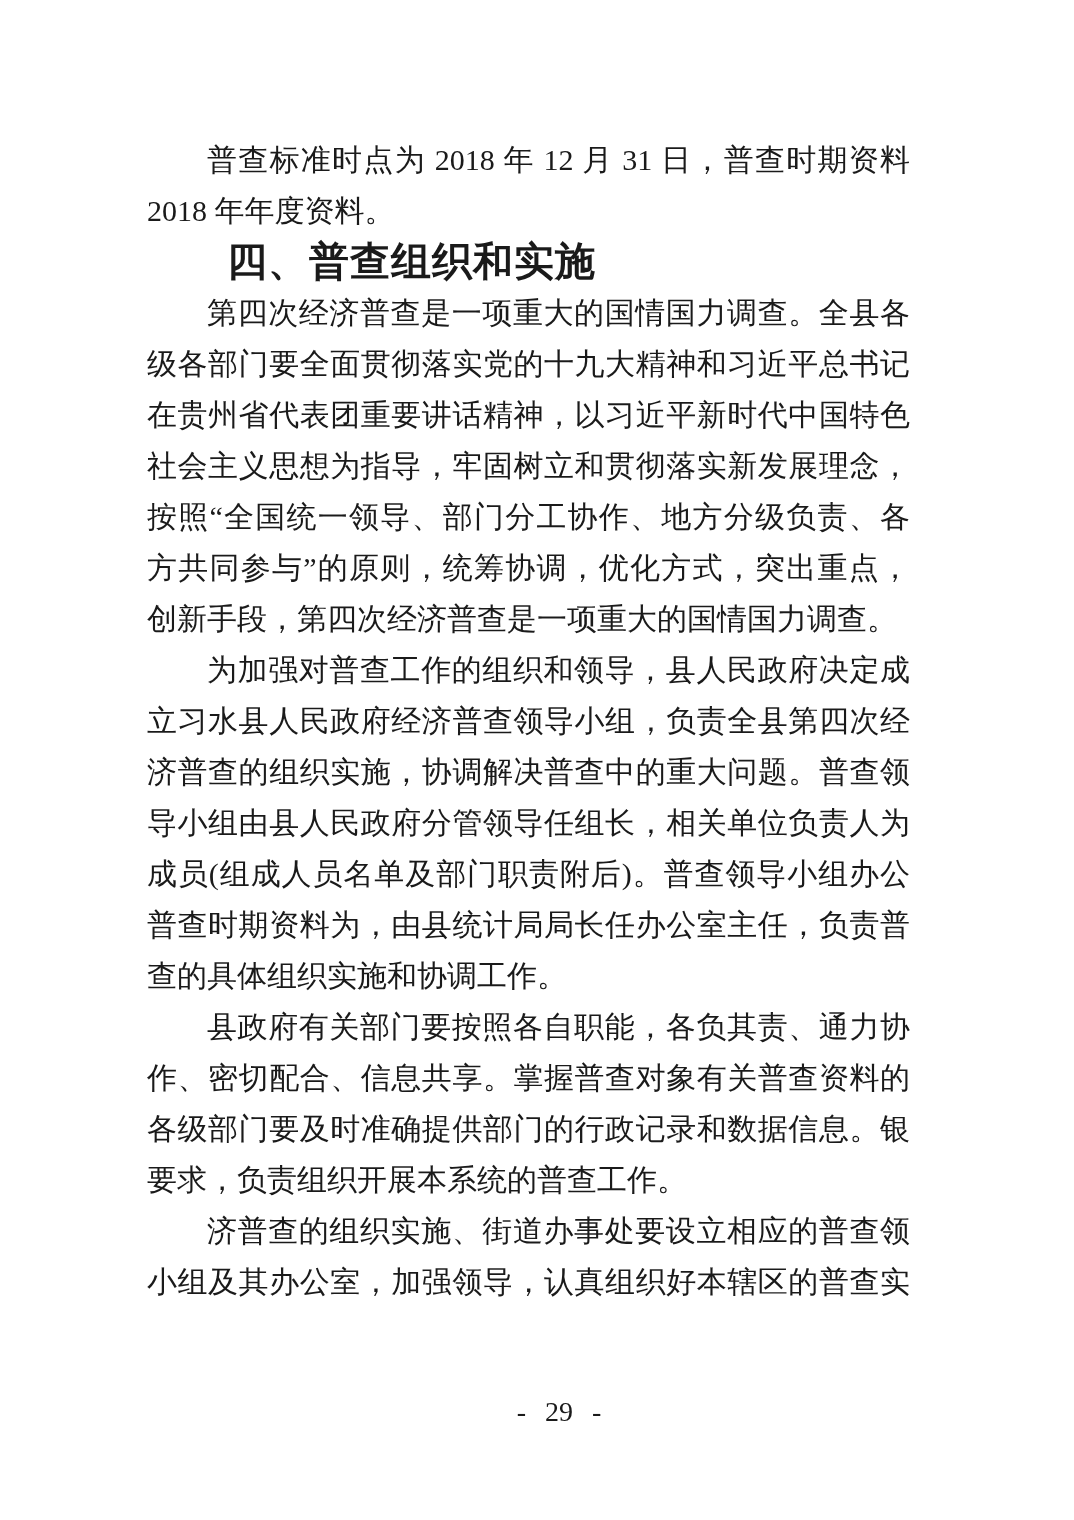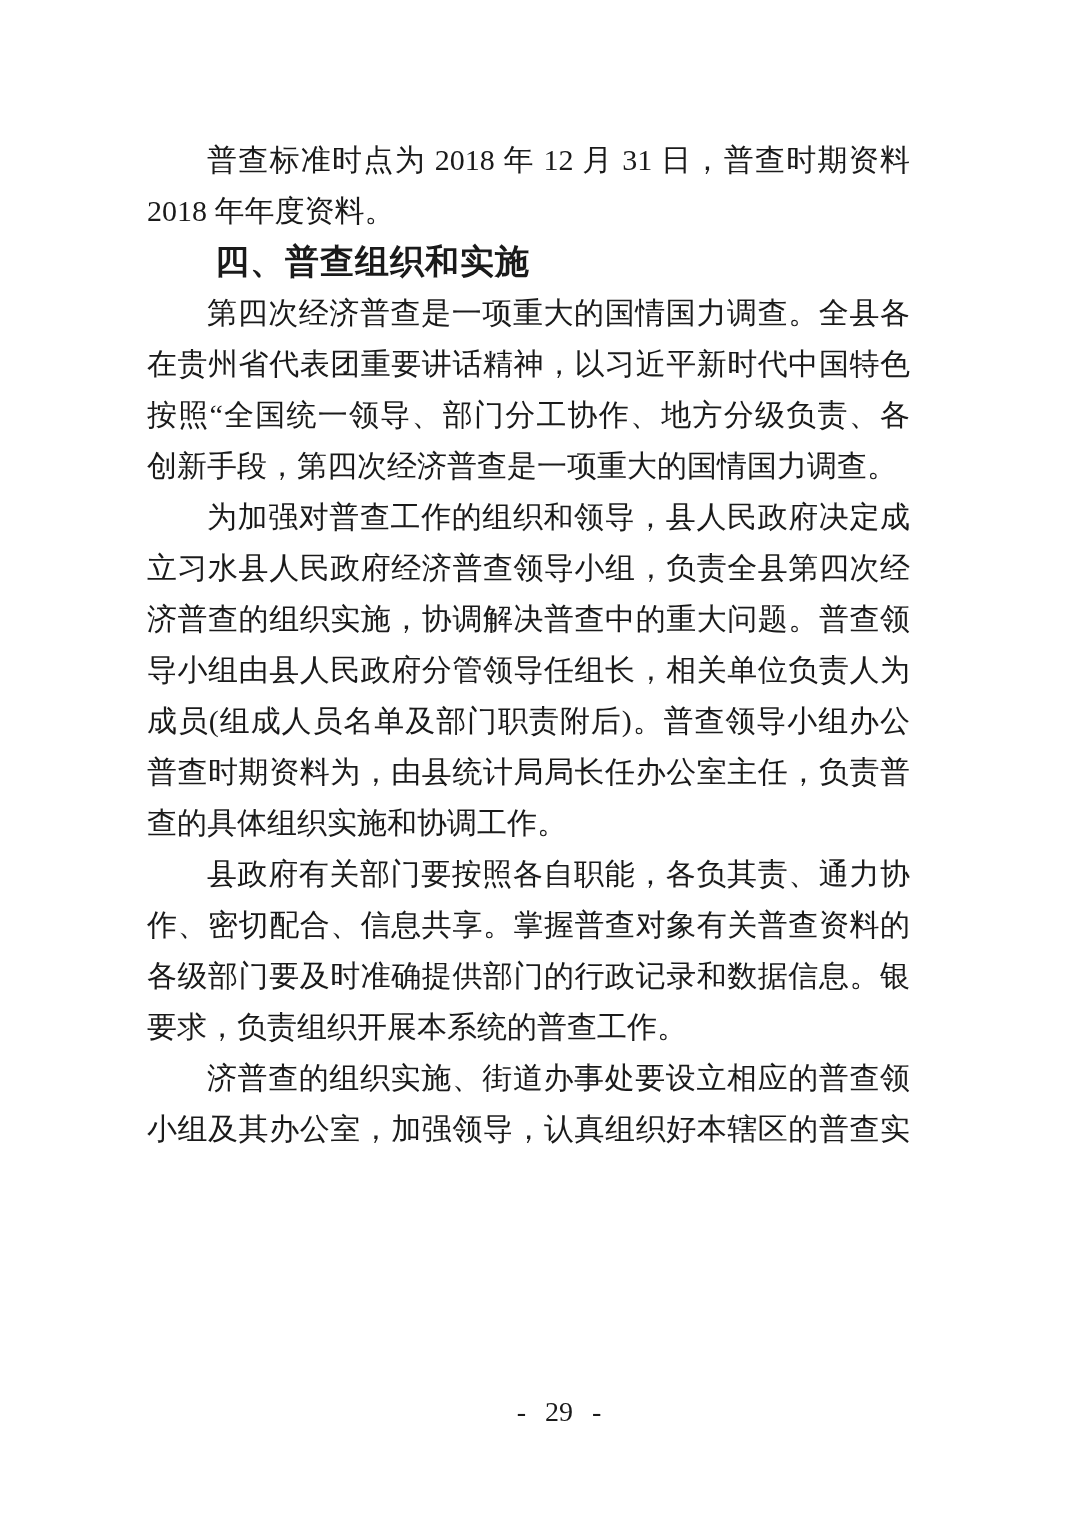--- a/index.html
+++ b/index.html
@@ -34,21 +34,21 @@
     text-indent: 2em;
   }
   .line.fill {
     text-align: justify;
     text-align-last: justify;
     text-justify: inter-character;
   }
   .line.heading {
     font-family: Liberation Serif, serif;
     font-weight: 700;
-    font-size: 34px;
+    font-size: 40px;
     letter-spacing: 1px;
   }
   .pagenum {
     position: absolute;
     left: 0;
     right: 0;
     top: 1392px;
     height: 40px;
     line-height: 40px;
     text-align: center;
@@ -60,22 +60,25 @@
 </style>
 </head>
 <body>
 
 <div class="page">
   <main class="textblock" id="textblock">
       <div class="line body indent fill">普查标准时点为 2018 年 12 月 31 日，普查时期资料为</div>
       <div class="line body">2018 年年度资料。</div>
       <div class="line heading indent">四、普查组织和实施</div>
       <div class="line body indent fill">第四次经济普查是一项重大的国情国力调查。全县各</div>
+      <div class="line body fill">级各部门要全面贯彻落实党的十九大精神和习近平总书记</div>
       <div class="line body fill">在贵州省代表团重要讲话精神，以习近平新时代中国特色</div>
+      <div class="line body fill">社会主义思想为指导，牢固树立和贯彻落实新发展理念，</div>
       <div class="line body fill">按照“全国统一领导、部门分工协作、地方分级负责、各</div>
+      <div class="line body fill">方共同参与”的原则，统筹协调，优化方式，突出重点，</div>
       <div class="line body">创新手段，第四次经济普查是一项重大的国情国力调查。</div>
       <div class="line body indent fill">为加强对普查工作的组织和领导，县人民政府决定成</div>
       <div class="line body fill">立习水县人民政府经济普查领导小组，负责全县第四次经</div>
       <div class="line body fill">济普查的组织实施，协调解决普查中的重大问题。普查领</div>
       <div class="line body fill">导小组由县人民政府分管领导任组长，相关单位负责人为</div>
       <div class="line body fill">成员(组成人员名单及部门职责附后)。普查领导小组办公</div>
       <div class="line body fill">普查时期资料为，由县统计局局长任办公室主任，负责普</div>
       <div class="line body">查的具体组织实施和协调工作。</div>
       <div class="line body indent fill">县政府有关部门要按照各自职能，各负其责、通力协</div>
       <div class="line body fill">作、密切配合、信息共享。掌握普查对象有关普查资料的</div>

